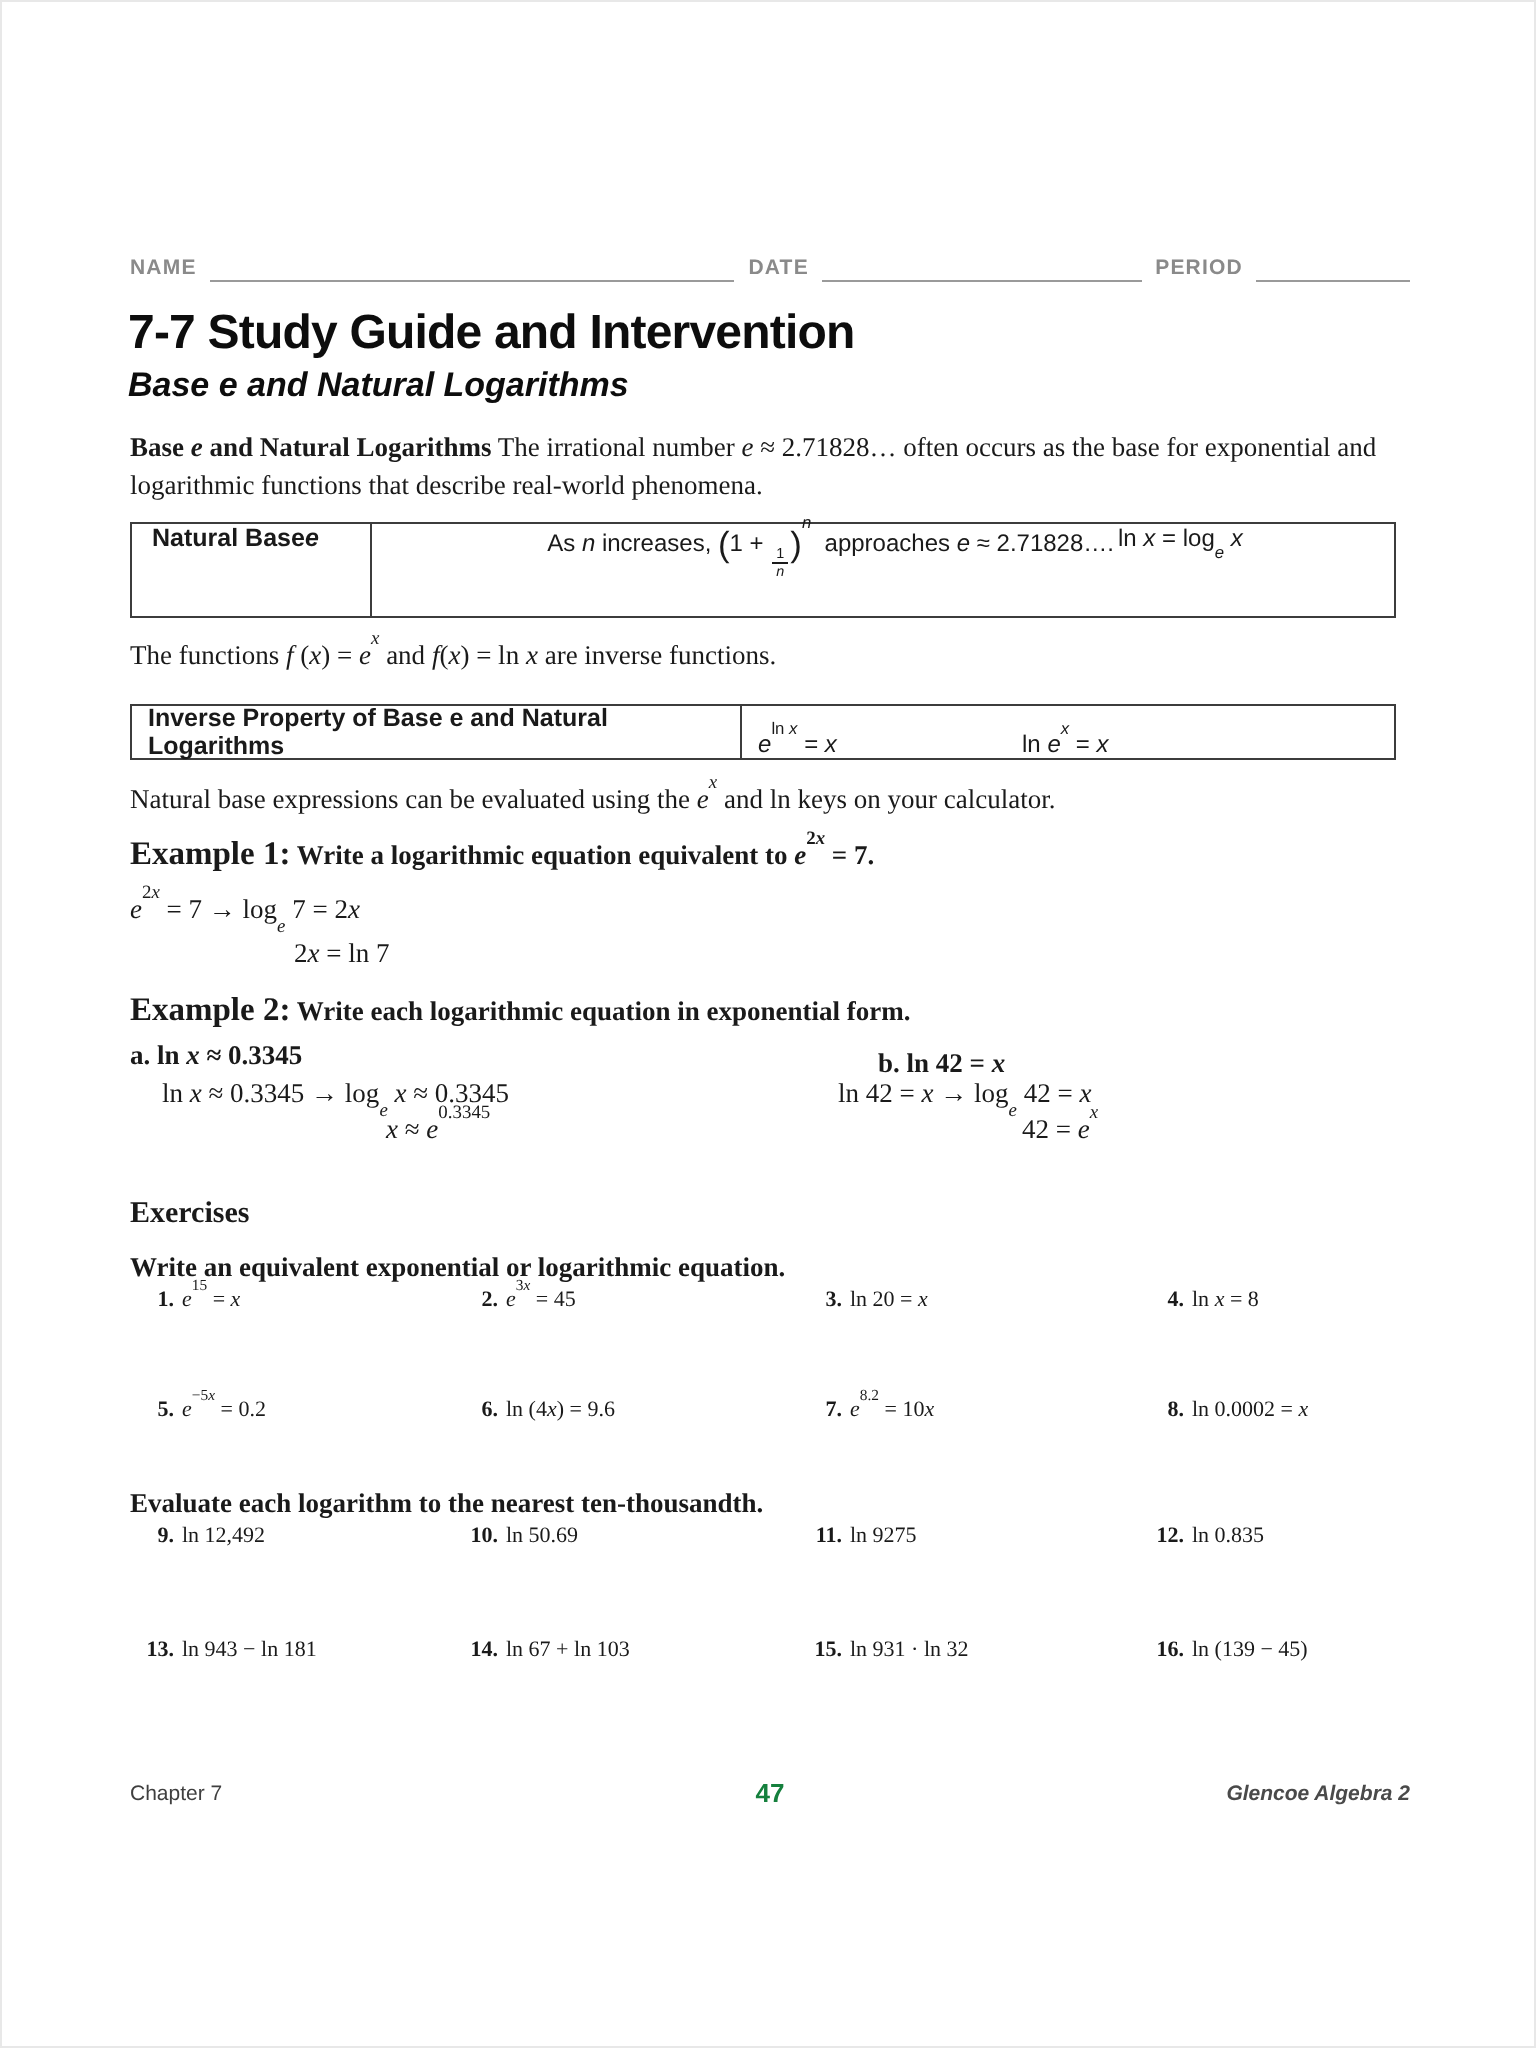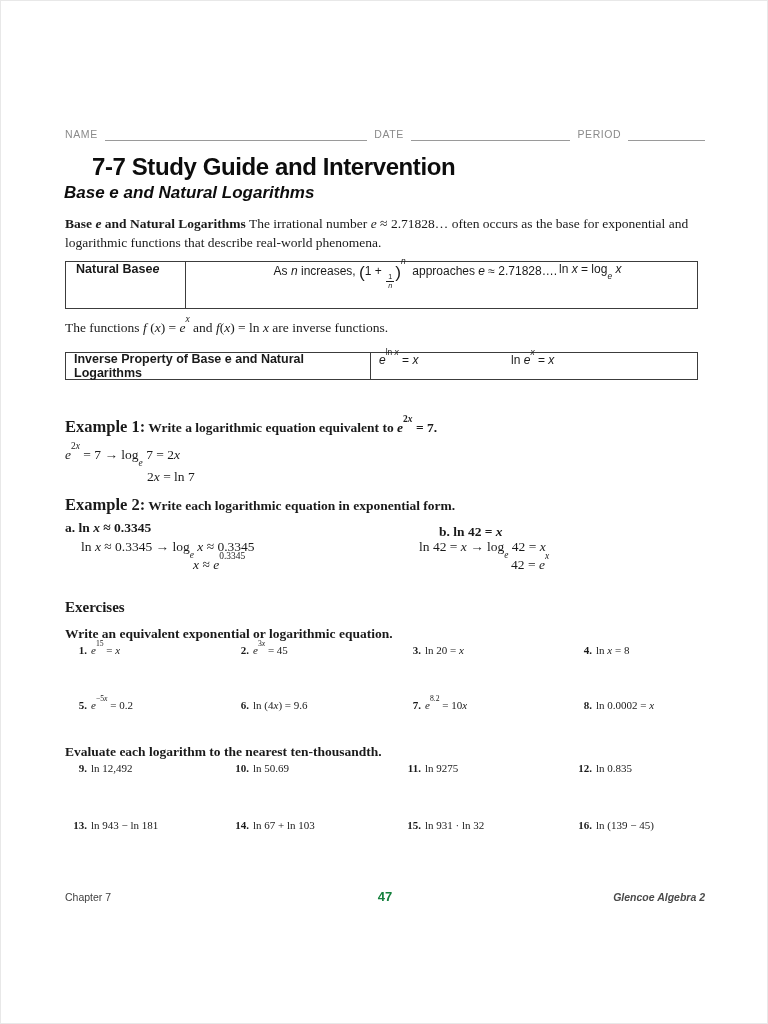--- a/index.html
+++ b/index.html
@@ -7,29 +7,29 @@
     position:relative; width:768px; height:1024px; background:#ffffff;
     color:#1a1a1a; font-family:"Liberation Serif", serif; overflow:hidden;
     box-shadow: inset 0 0 0 1px #e8e8e8;
   }
   .abs { position:absolute; }
 
   
   .hdr-row { left:65px; top:128px; width:640px; display:flex; align-items:flex-end;
              font-family:"Liberation Sans", sans-serif; font-size:10.5px; color:#8a8a8a;
              letter-spacing:0.6px; }
-  .hdr-label { flex:none; padding-bottom:1px; }
+  .hdr-label { flex:none; padding-bottom:1px;font-weight:bold; }
   .blank-line { border-bottom:1.2px solid #9a9a9a; height:12px; margin:0 7px; }
   .line-name   { flex:260 0 0; }
   .line-date   { flex:158 0 0; }
   .line-period { flex:76 0 0; margin-right:0; }
 
   
   .title { left:64px; top:153px; font-family:"Liberation Sans", sans-serif;
-           font-weight:bold; font-size:24px; letter-spacing:-0.4px; color:#0d0d0d;margin-left:28px; }
+           font-weight:bold; font-size:24px; letter-spacing:-0.4px; color:#0d0d0d; }
   .subtitle { left:64px; top:183px; font-family:"Liberation Sans", sans-serif;
               font-weight:bold; font-style:italic; font-size:17px; color:#0d0d0d; }
 
   
   .intro { left:65px; top:214px; width:638px; font-size:13.5px; line-height:19px; }
   .note  { left:65px; top:320px; width:638px; font-size:13.5px; }
   .note2 { left:65px; top:392px; width:638px; font-size:13.5px; }
 
   
   .box { border:1.5px solid #3c3c3c; background:#fff; box-sizing:border-box;
@@ -37,21 +37,21 @@
   .box1 { left:65px; top:261px; width:633px; height:48px; display:flex; }
   .box1-label { width:120px; flex:none; border-right:1.5px solid #3c3c3c;
                 display:flex; padding-left:10px;
                 font-weight:bold; font-size:12.5px; box-sizing:border-box; }
   .box1-content { flex:1; display:flex; flex-direction:row; justify-content:center;
                   padding-left:12px; font-size:12px; gap:2px; }
   .box2 { left:65px; top:352px; width:633px; height:28px; display:flex; align-items:stretch; }
   .box2-label { width:305px; flex:none; border-right:1.5px solid #3c3c3c;
                 display:flex; align-items:center; padding-left:8px;
                 font-weight:bold; font-size:12.5px; box-sizing:border-box; }
-  .box2-content { flex:1; display:flex; align-items:flex-start; font-size:12px; }
+  .box2-content { flex:1; display:flex; align-items:flex-end; font-size:12px; }
   .box2-f1 { width:132px; flex:none; padding-left:8px; }
 
   
   sup { font-size:0.7em; position:relative; top:-0.45em; line-height:0; }
   sub { font-size:0.7em; position:relative; top:0.3em; line-height:0; }
   .frac { display:inline-flex; flex-direction:column; align-items:center;
           vertical-align:-0.5em; font-size:0.6em; line-height:1.15; margin:0 1px; }
   .frac > span:first-child { border-bottom:1px solid currentColor; padding:0 2px; }
   .bigp { font-size:1.45em; font-weight:400; vertical-align:-0.15em; }
   .psup { top:-0.8em; }
@@ -127,20 +127,21 @@
   <div class="abs note">The functions <i>f</i> (<i>x</i>) = <i>e</i><sup><i>x</i></sup> and <i>f</i>(<i>x</i>) = ln <i>x</i> are inverse functions.</div>
 
   <div class="abs box box2">
     <div class="box2-label">Inverse Property of Base e and Natural Logarithms</div>
     <div class="box2-content">
       <span class="box2-f1"><i>e</i><sup>ln <i>x</i></sup> = <i>x</i></span>
       <span>ln <i>e</i><sup><i>x</i></sup> = <i>x</i></span>
     </div>
   </div>
 
+  <div class="abs note2">Natural base expressions can be evaluated using the <i>e</i><sup><i>x</i></sup> and ln keys on your calculator.</div>
 
   <div class="abs ex-head ex1-head">
     <span class="ex-label">Example 1:</span>
     <span>Write a logarithmic equation equivalent to <i>e</i><sup>2<i>x</i></sup> = 7.</span>
   </div>
   <div class="abs ex-math ex1-l1"><i>e</i><sup>2<i>x</i></sup> = 7 → log<sub><i>e</i></sub> 7 = 2<i>x</i></div>
   <div class="abs ex-math ex1-l2">2<i>x</i> = ln 7</div>
 
   <div class="abs ex-head ex2-head">
     <span class="ex-label">Example 2:</span>

